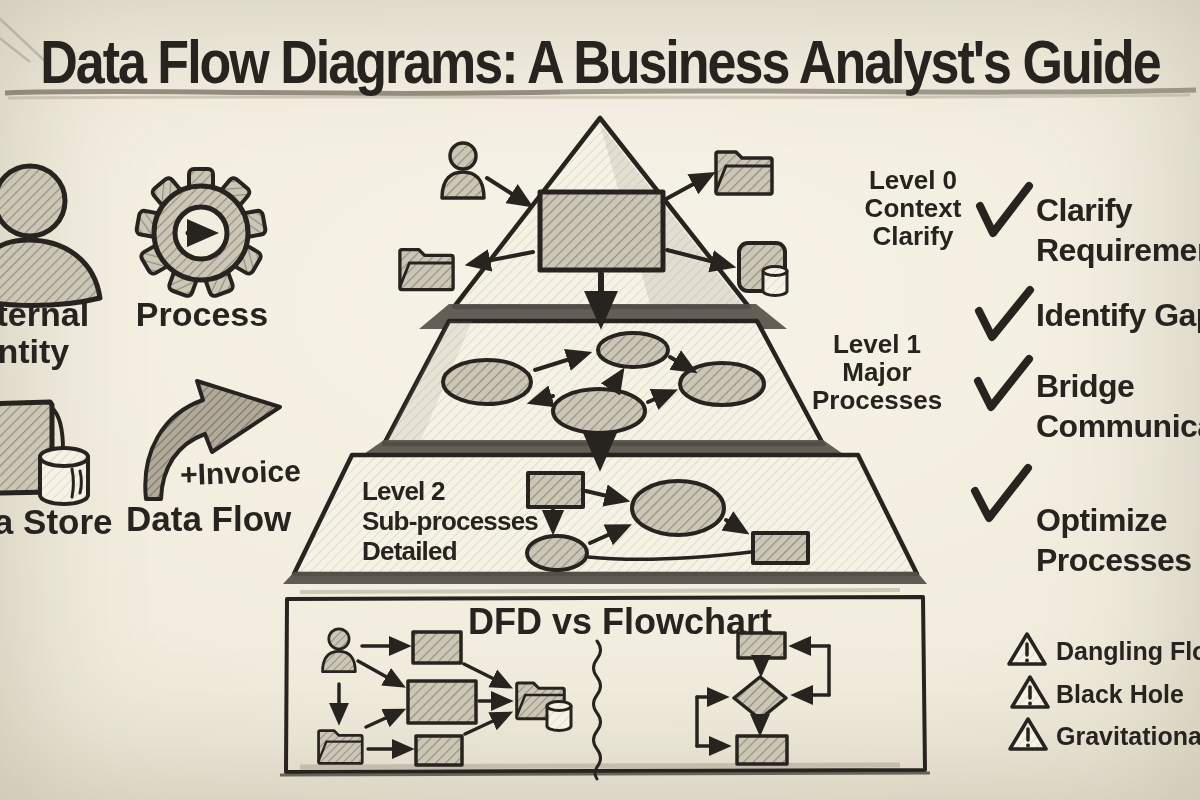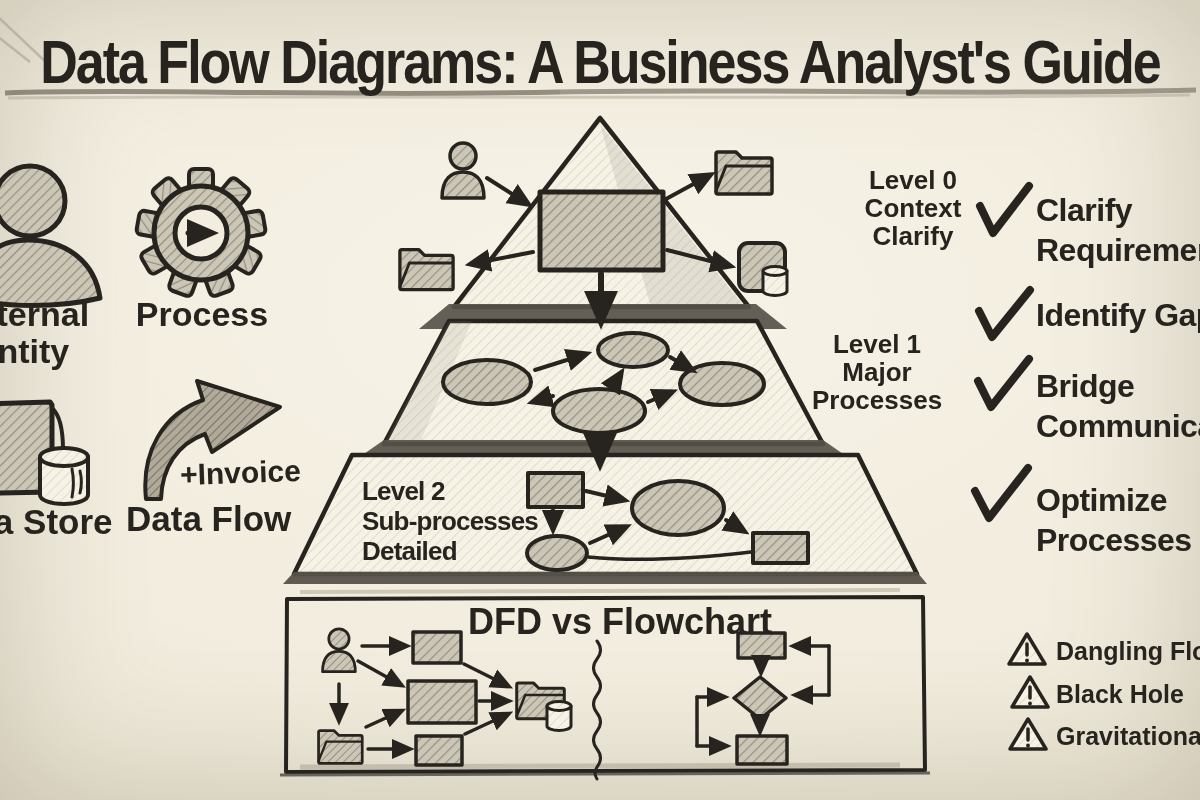--- a/index.html
+++ b/index.html
@@ -277,21 +277,21 @@
     <div>Clarify</div>
     <div>Requirements</div>
   </div>
   <div class="txt benefit" style="left:1036px;top:295px">
     <div>Identify Gaps</div>
   </div>
   <div class="txt benefit" style="left:1036px;top:366px">
     <div>Bridge</div>
     <div>Communication</div>
   </div>
-  <div class="txt benefit" style="left:1036px;top:480px">
+  <div class="txt benefit" style="left:1036px;top:500px">
     <div>Optimize</div>
     <div>Processes</div>
   </div>
 
   <div class="txt ctr cmp-title" style="left:430px;top:601px;width:380px">DFD vs Flowchart</div>
 
   <div class="txt pitfall" style="left:1056px;top:637px">Dangling Flow</div>
   <div class="txt pitfall" style="left:1056px;top:680px">Black Hole</div>
   <div class="txt pitfall" style="left:1056px;top:722px">Gravitational</div>
 

